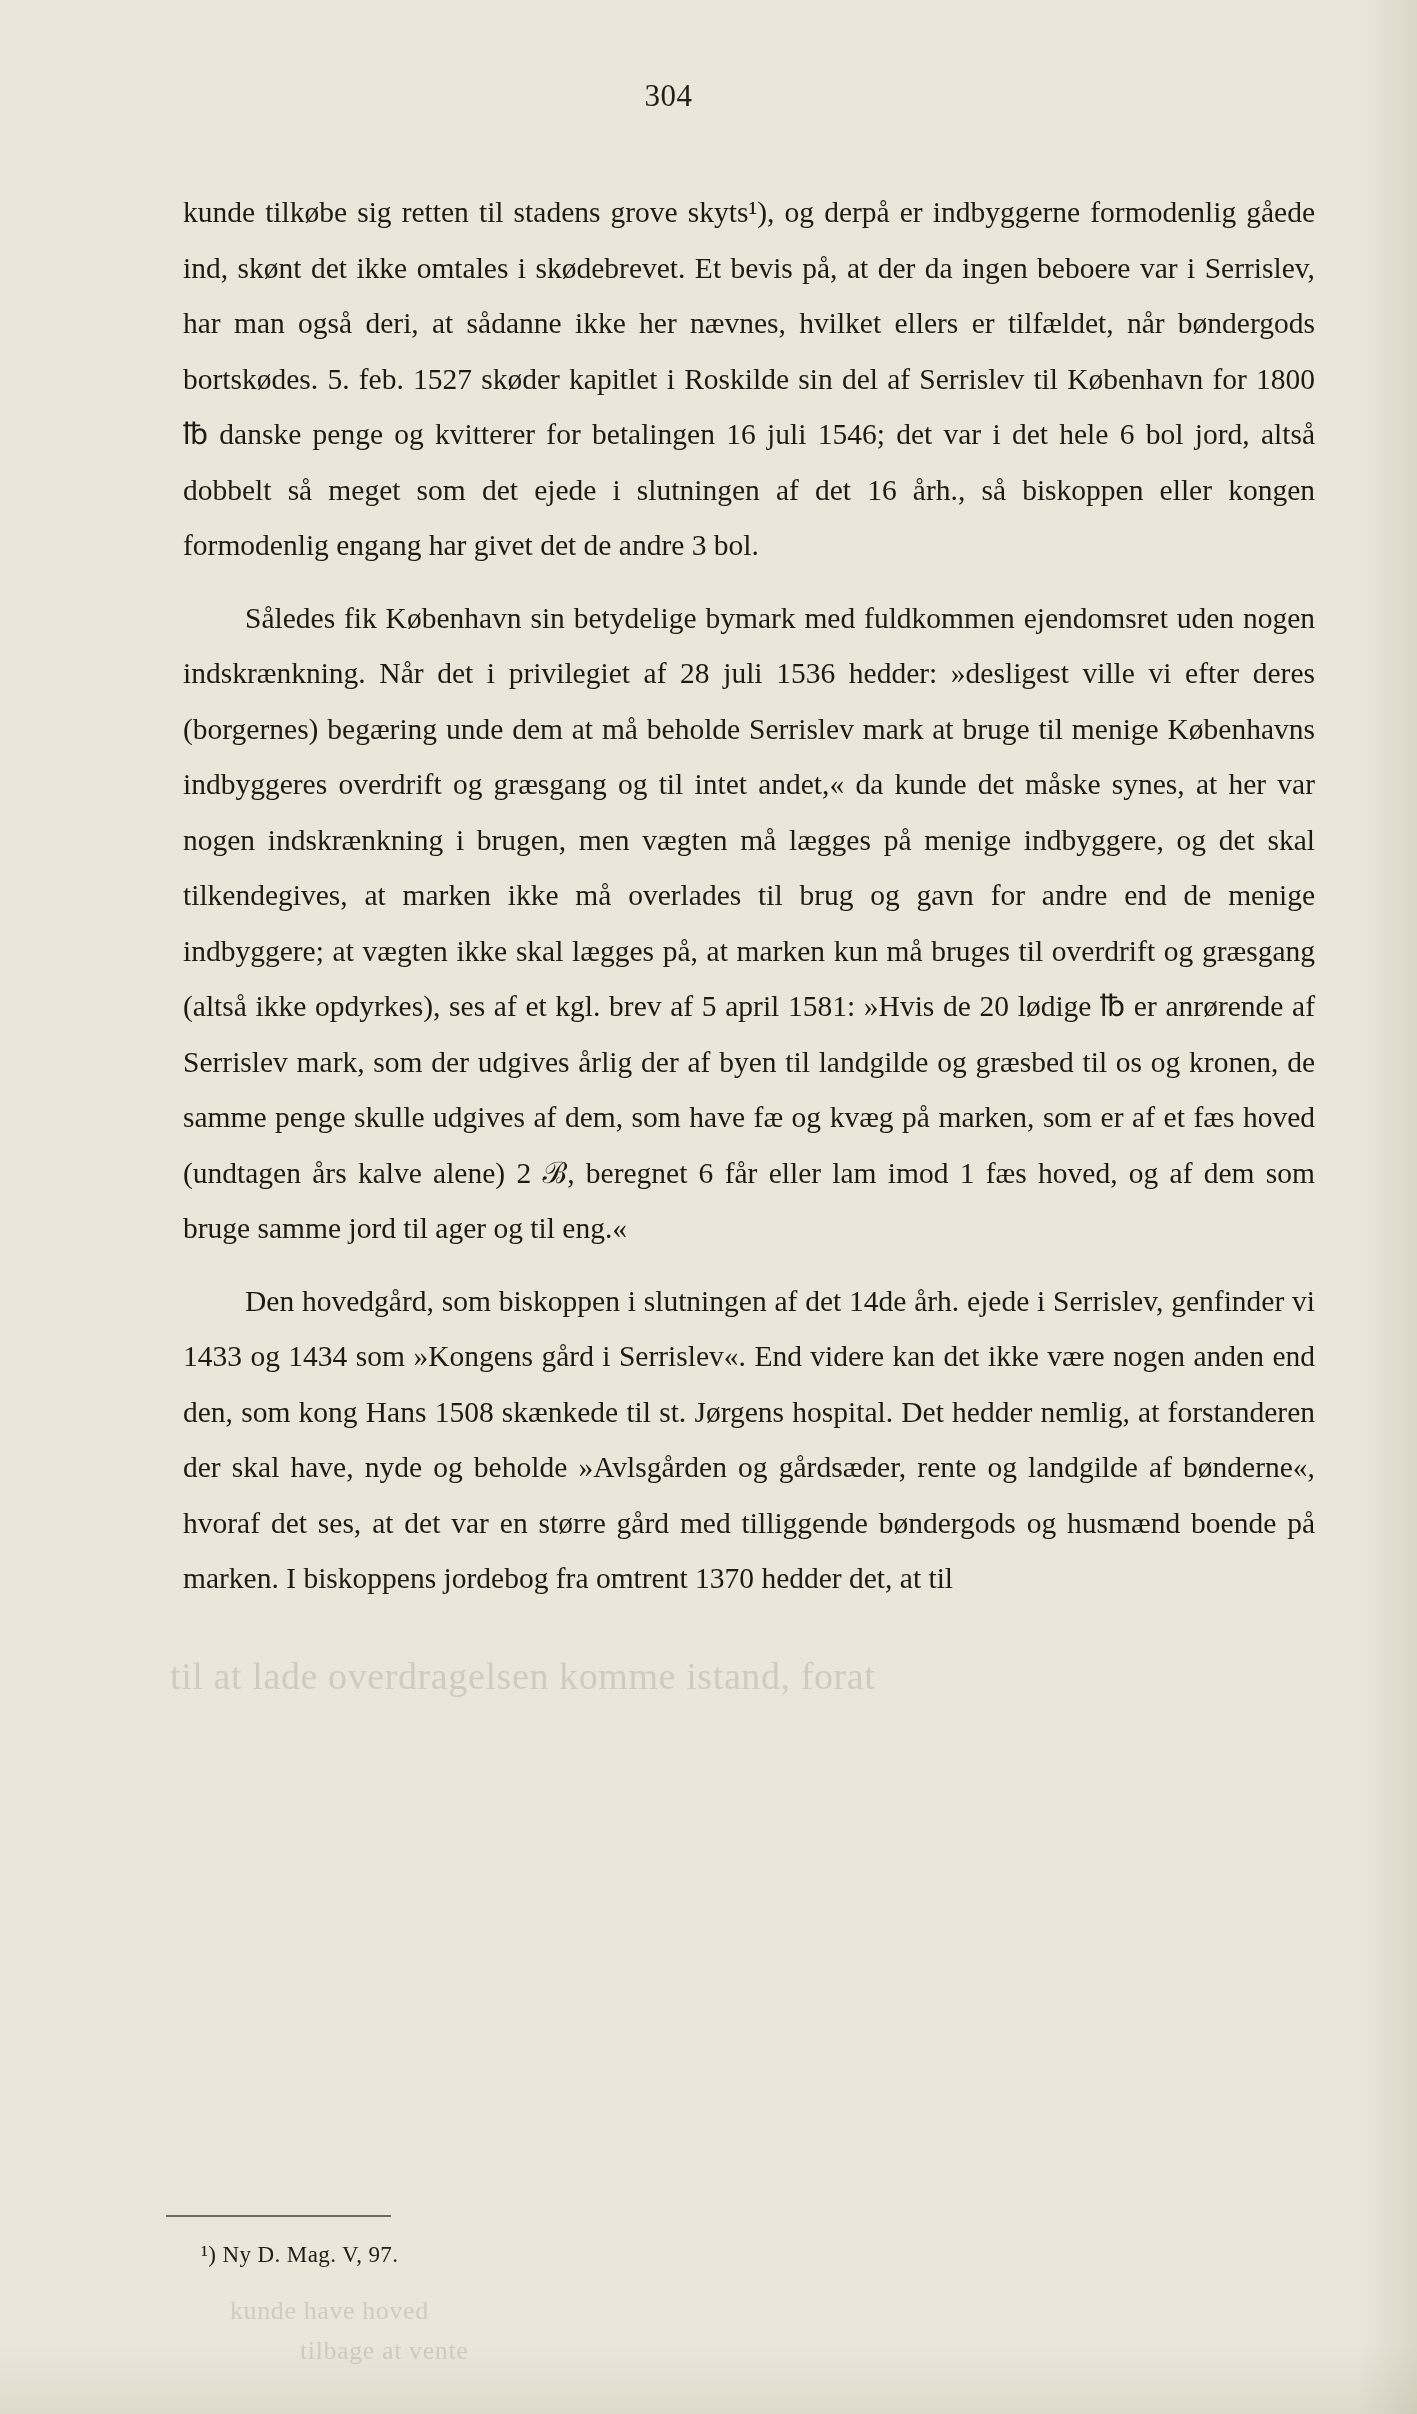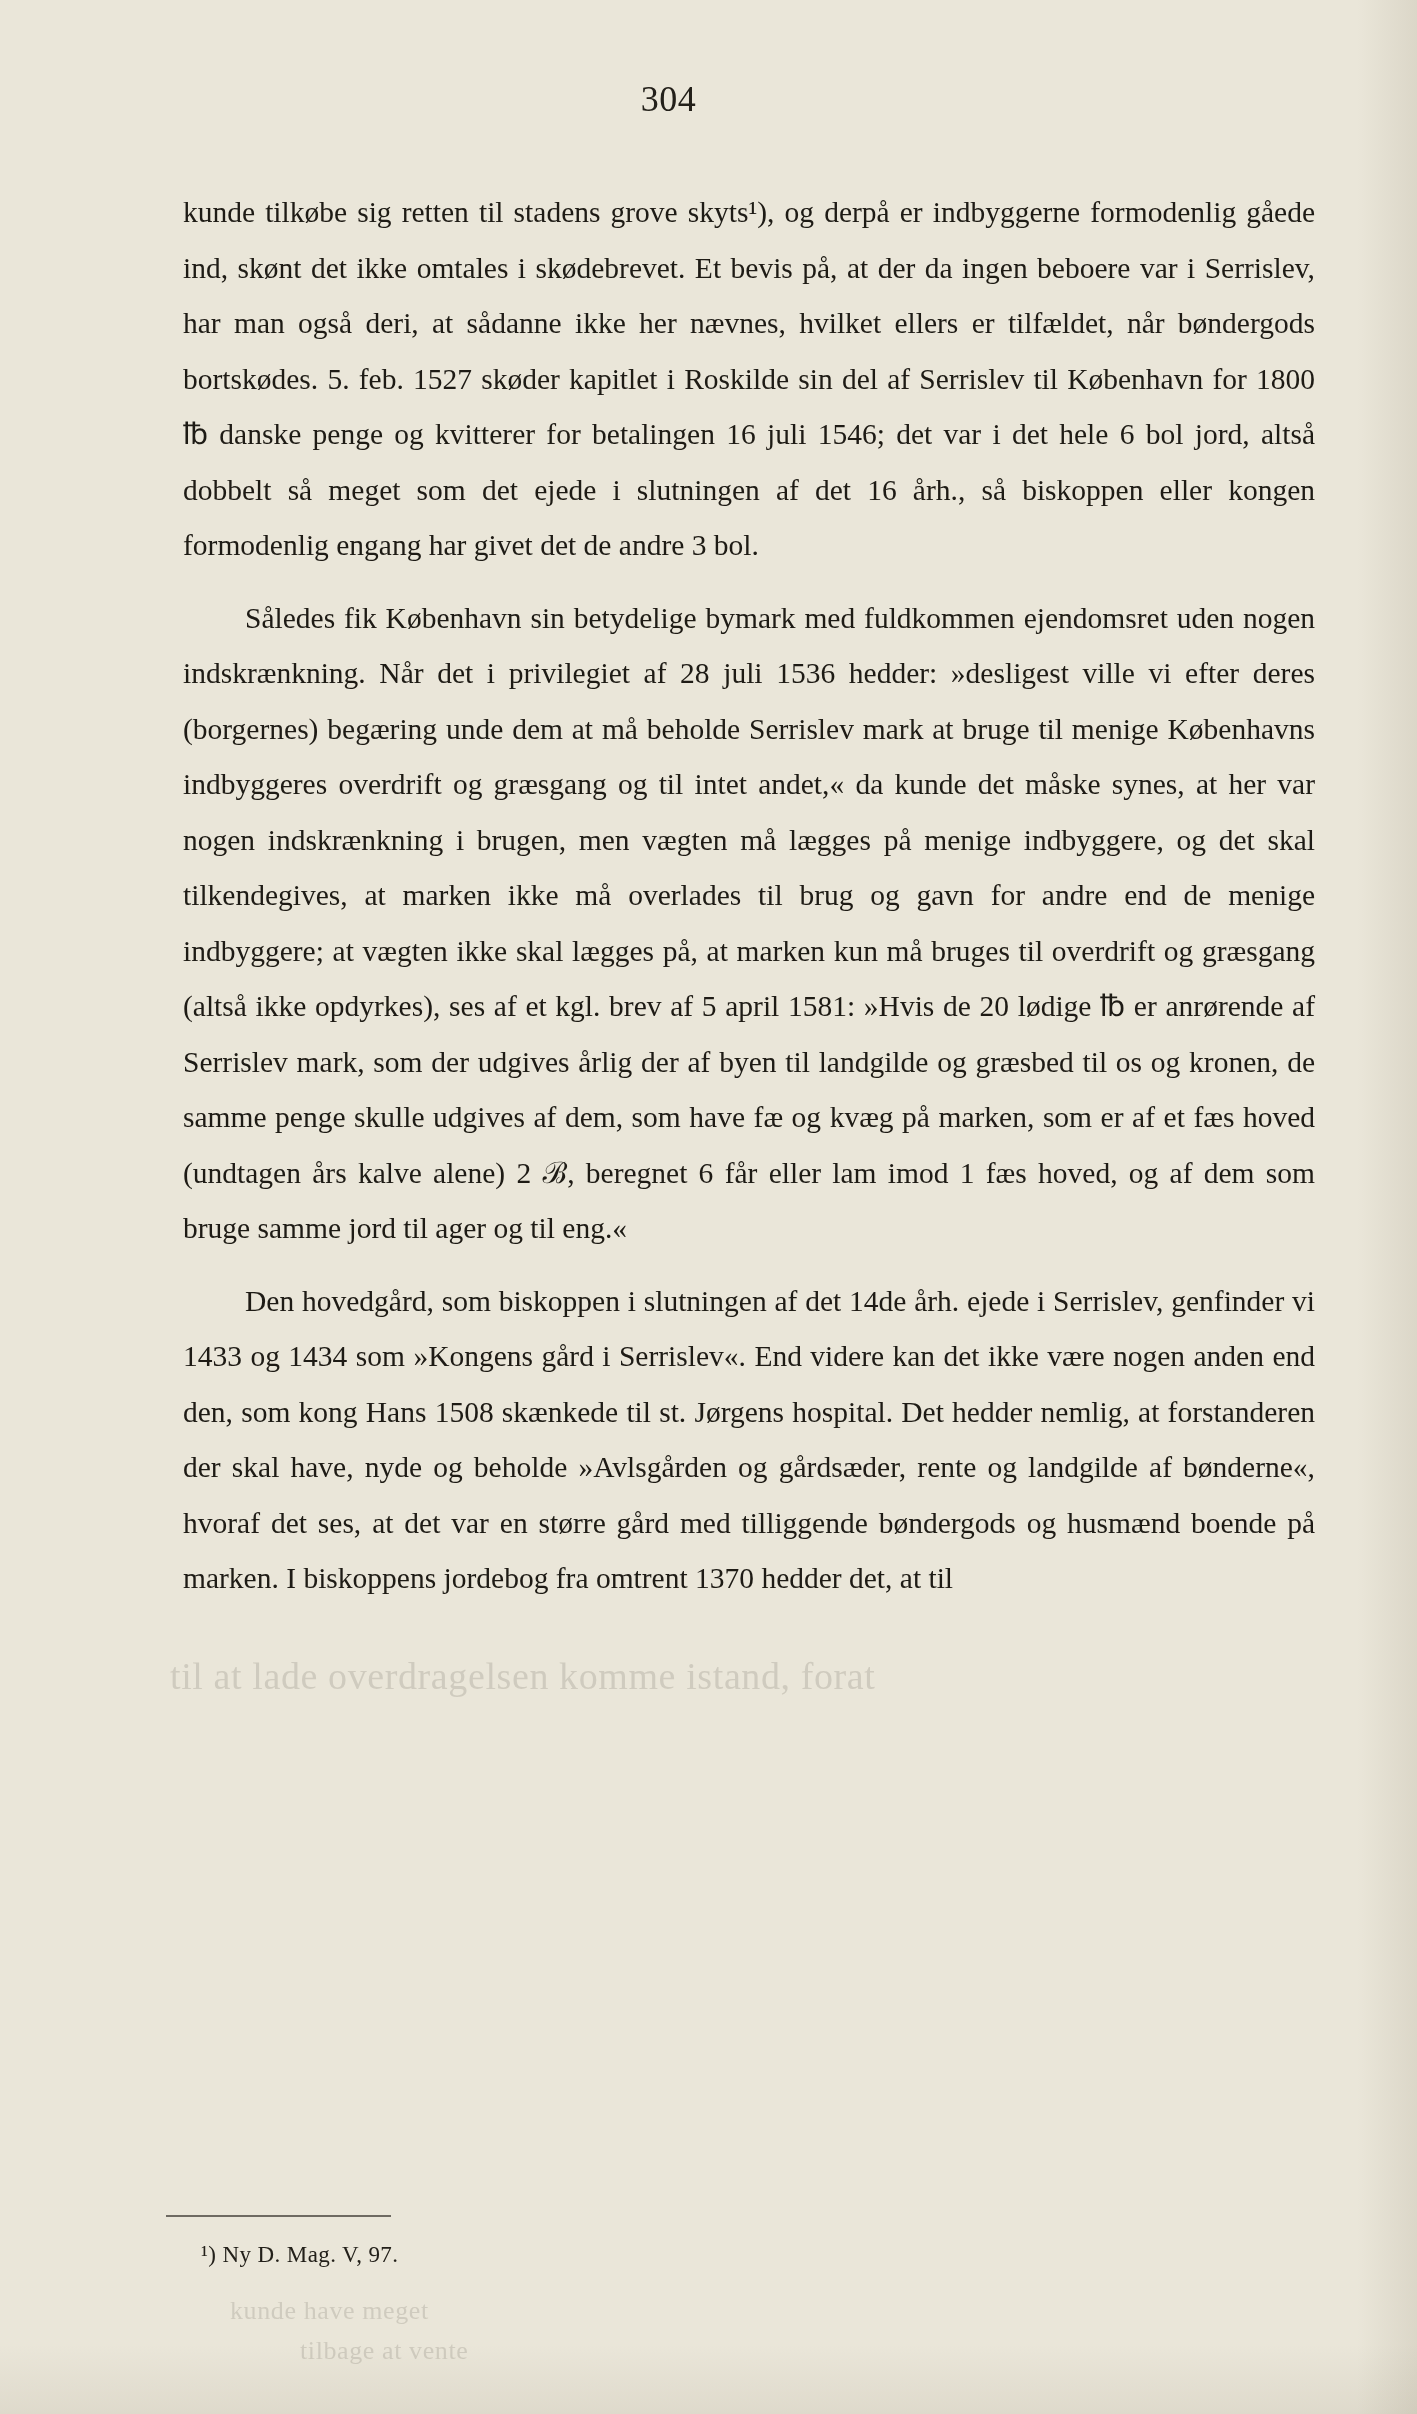--- a/index.html
+++ b/index.html
@@ -26,21 +26,21 @@
       radial-gradient(ellipse at 75% 75%, rgba(248,243,226,0.5), rgba(248,243,226,0) 65%),
       linear-gradient(180deg, #edead e 0%, #e9e5d6 40%, #e6e1d1 100%);
       background-color: #eae6d9;
   }
   .page-number {
     position: absolute;
     top: 78px;
     left: 0;
     width: 1337px;
     text-align: center;
-    font-size: 36px;
+    font-size: 31px;
     letter-spacing: 0.5px;
     color: #23201a;
   }
   .body-text {
     position: absolute;
     top: 168px;
     left: 166px;
     width: 1166px;
     font-size: 29.5px;
     line-height: 55.5px;
@@ -106,21 +106,21 @@
 
   <div class="page-number">304</div>
 
   <div class="body-text">
     <p>kunde tilkøbe sig retten til stadens grove skyts¹), og derpå er indbyggerne formodenlig gåede ind, skønt det ikke omtales i skødebrevet. Et bevis på, at der da ingen beboere var i Serrislev, har man også deri, at sådanne ikke her nævnes, hvilket ellers er tilfældet, når bøndergods bortskødes. 5. feb. 1527 skøder kapitlet i Roskilde sin del af Serrislev til København for 1800 ℔ danske penge og kvitterer for betalingen 16 juli 1546; det var i det hele 6 bol jord, altså dobbelt så meget som det ejede i slutningen af det 16 årh., så biskoppen eller kongen formodenlig engang har givet det de andre 3 bol.</p>
     <p class="indent">Således fik København sin betydelige bymark med fuldkommen ejendomsret uden nogen indskrænkning. Når det i privilegiet af 28 juli 1536 hedder: »desligest ville vi efter deres (borgernes) begæring unde dem at må beholde Serrislev mark at bruge til menige Københavns indbyggeres overdrift og græsgang og til intet andet,« da kunde det måske synes, at her var nogen indskrænkning i brugen, men vægten må lægges på menige indbyggere, og det skal tilkendegives, at marken ikke må overlades til brug og gavn for andre end de menige indbyggere; at vægten ikke skal lægges på, at marken kun må bruges til overdrift og græsgang (altså ikke opdyrkes), ses af et kgl. brev af 5 april 1581: »Hvis de 20 lødige ℔ er anrørende af Serrislev mark, som der udgives årlig der af byen til landgilde og græsbed til os og kronen, de samme penge skulle udgives af dem, som have fæ og kvæg på marken, som er af et fæs hoved (undtagen års kalve alene) 2 ℬ, beregnet 6 får eller lam imod 1 fæs hoved, og af dem som bruge samme jord til ager og til eng.«</p>
     <p class="indent">Den hovedgård, som biskoppen i slutningen af det 14de årh. ejede i Serrislev, genfinder vi 1433 og 1434 som »Kongens gård i Serrislev«. End videre kan det ikke være nogen anden end den, som kong Hans 1508 skænkede til st. Jørgens hospital. Det hedder nemlig, at forstanderen der skal have, nyde og beholde »Avlsgården og gårdsæder, rente og landgilde af bønderne«, hvoraf det ses, at det var en større gård med tilliggende bøndergods og husmænd boende på marken. I biskoppens jordebog fra omtrent 1370 hedder det, at til</p>
   </div>
 
   <div class="ghost ghost-1">til at lade overdragelsen komme istand, forat</div>
-  <div class="ghost ghost-3">kunde have meget</div>
+  <div class="ghost ghost-3">kunde have hoved</div>
   <div class="ghost ghost-4">tilbage at vente</div>
 
   <div class="footnote-rule"></div>
   <div class="footnote">¹) Ny D. Mag. V, 97.</div>
 
   <div class="edge-shadow"></div>
   <div class="edge-shadow-bottom"></div>
 </div>
 
 </body></html>

